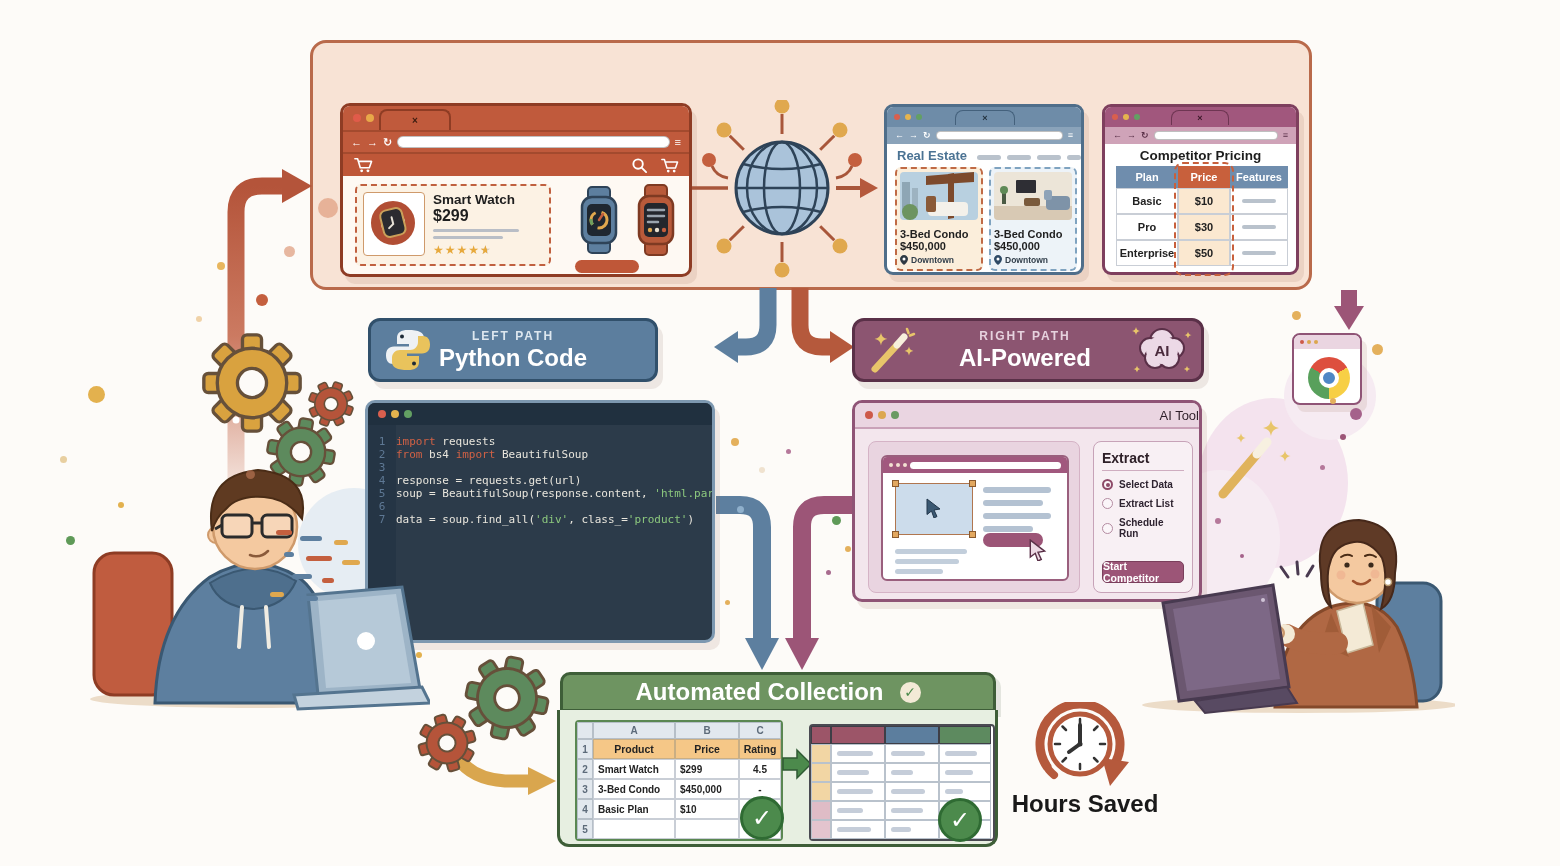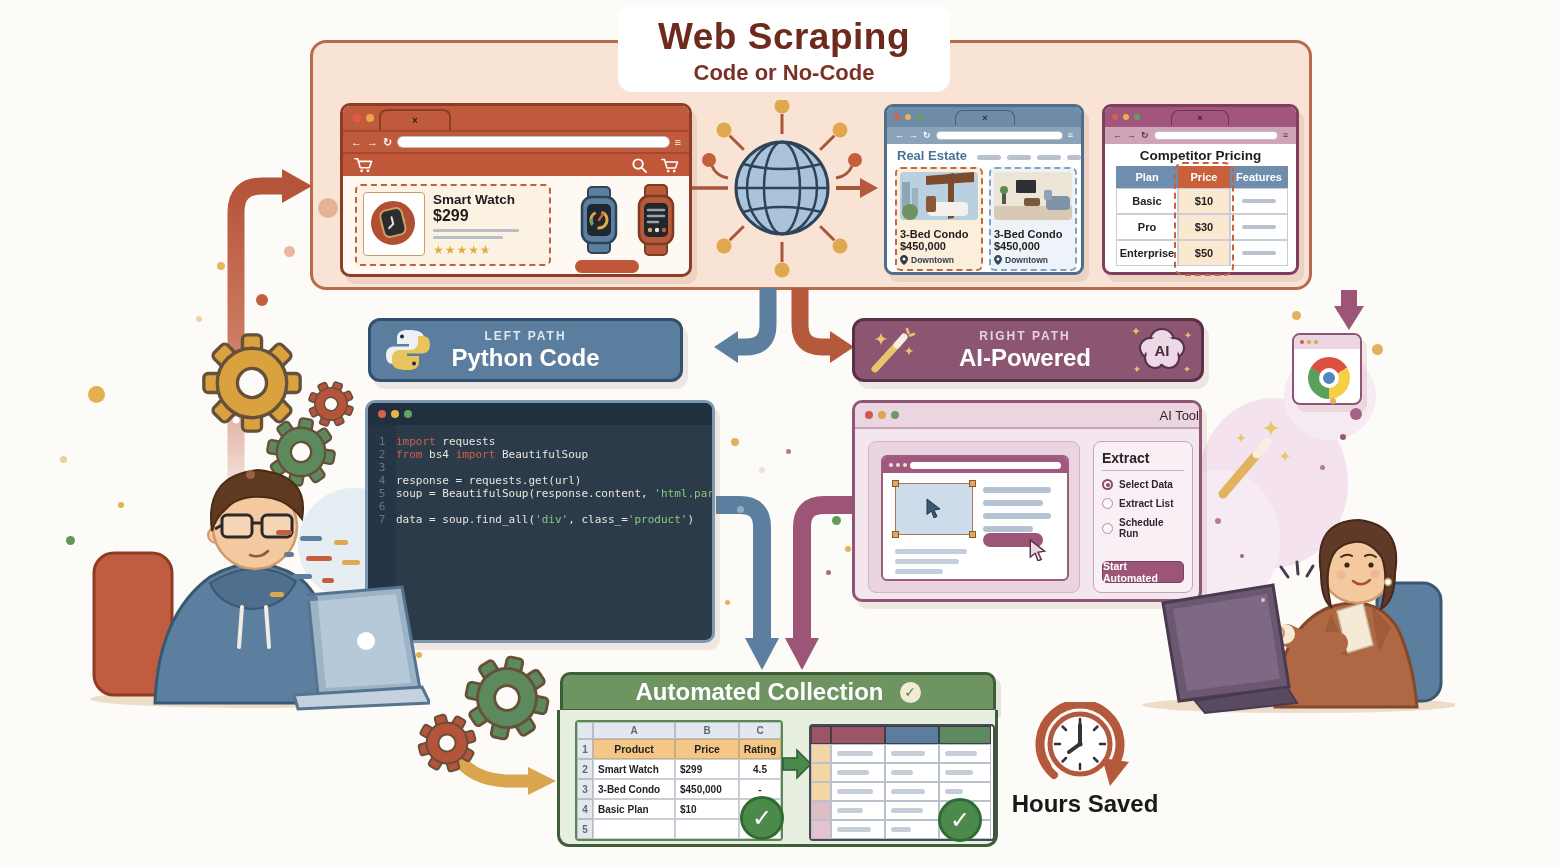--- a/index.html
+++ b/index.html
@@ -56,21 +56,21 @@
   #pr-bar2{height:17px;background:#cfa3b8}
   #pr-heading{position:absolute;left:0;right:0;top:41px;text-align:center;font-size:13.5px;font-weight:800;color:#1d1d1d}
   #pr-table{position:absolute;left:11px;top:59px;display:grid;grid-template-columns:62px 52px 58px;grid-auto-rows:auto}
   .pr-h{height:22px;color:#fff;font-size:11px;font-weight:700;display:flex;align-items:center;justify-content:center}
   .pr-c{height:26px;background:#fff;border:1px solid #c9ced6;font-size:11px;font-weight:800;color:#222;display:flex;align-items:center;justify-content:center}
   .pr-price{background:#fbe8d0}
   #pr-dash{position:absolute;left:69px;top:55px;width:60px;height:114px;border:2px dashed #c8603c;border-radius:9px;pointer-events:none}
 
   
   .banner{position:absolute;border-radius:12px;display:flex;align-items:center;box-shadow:5px 7px 0 rgba(120,90,80,.12)}
-  #left-banner{left:368px;top:318px;width:315px;height:64px;background:#5c7e9e;border:3px solid #31506b}
+  #left-banner{left:368px;top:318px;width:290px;height:64px;background:#5c7e9e;border:3px solid #31506b}
   #right-banner{left:852px;top:318px;width:352px;height:64px;background:#8c5571;border:3px solid #5a3048}
   .banner-text{flex:1;text-align:center}
   .eyebrow{font-size:12px;font-weight:700;letter-spacing:2px;color:#dde7ef}
   #right-banner .eyebrow{color:#e6d2de}
   .banner-title{font-size:24px;font-weight:800;color:#fff;margin-top:1px}
 
   
   #code-win{left:365px;top:400px;width:350px;height:243px;background:#2c3b4a;border:3px solid #7d98b0;border-radius:10px;overflow:hidden}
   #code-head{height:22px;background:#20303f;display:flex;align-items:center;padding-left:10px}
   #code-nums{position:absolute;left:0;top:22px;bottom:0;width:28px;background:#253545}
@@ -157,24 +157,20 @@
         <rect x="-8.5" y="-43" width="17" height="17" rx="4" transform="rotate(225)"></rect>
         <rect x="-8.5" y="-43" width="17" height="17" rx="4" transform="rotate(270)"></rect>
         <rect x="-8.5" y="-43" width="17" height="17" rx="4" transform="rotate(315)"></rect>
         <circle r="31"></circle>
       </g>
       <path id="spk" d="M0,-8 C1,-3 3,-1 8,0 C3,1 1,3 0,8 C-1,3 -3,1 -8,0 C-3,-1 -1,-3 0,-8 Z"></path>
     </defs>
   </svg>
 
   <div id="top-panel"></div>
-  <div id="title-card">
-    <div id="title-main">Web Scraping</div>
-    <div id="title-sub">Code or No-Code</div>
-  </div>
 
   <svg class="abs" style="left:0;top:0" width="1560" height="866" viewBox="0 0 1560 866">
     <defs>
       <linearGradient id="lgArrow" x1="0" y1="520" x2="0" y2="186" gradientUnits="userSpaceOnUse">
         <stop offset="0" stop-color="#bf5a3c" stop-opacity="0"></stop>
         <stop offset="0.55" stop-color="#bf5a3c" stop-opacity=".8"></stop>
         <stop offset="1" stop-color="#b4543a"></stop>
       </linearGradient>
     </defs>
 
@@ -553,21 +549,21 @@
           <span class="opt-label">Select Data</span>
         </div>
       <div class="opt-row">
           <span class="radio"></span>
           <span class="opt-label">Extract List</span>
         </div>
       <div class="opt-row">
           <span class="radio"></span>
           <span class="opt-label">Schedule Run</span>
         </div>
-      <div id="start-btn">Start Automated</div>
+      <div id="start-btn">Start Competitor</div>
     </div>
   </div>
 
   <div id="chrome-win" class="win">
     <div id="chrome-head">
       <span class="mini-dot" style="background:#cd5a4a"></span>
       <span class="mini-dot" style="background:#dca74e"></span>
       <span class="mini-dot" style="background:#dca74e"></span>
     </div>
     <div id="chrome-logo">

